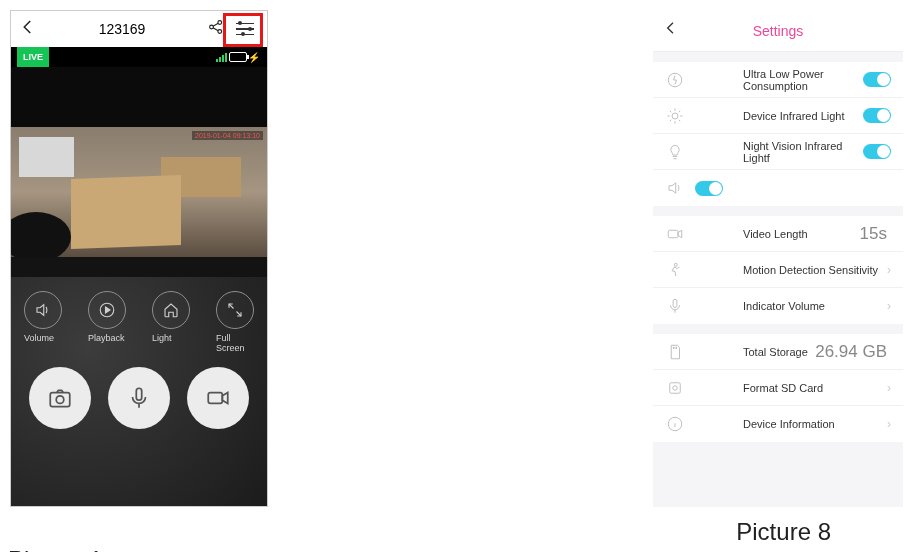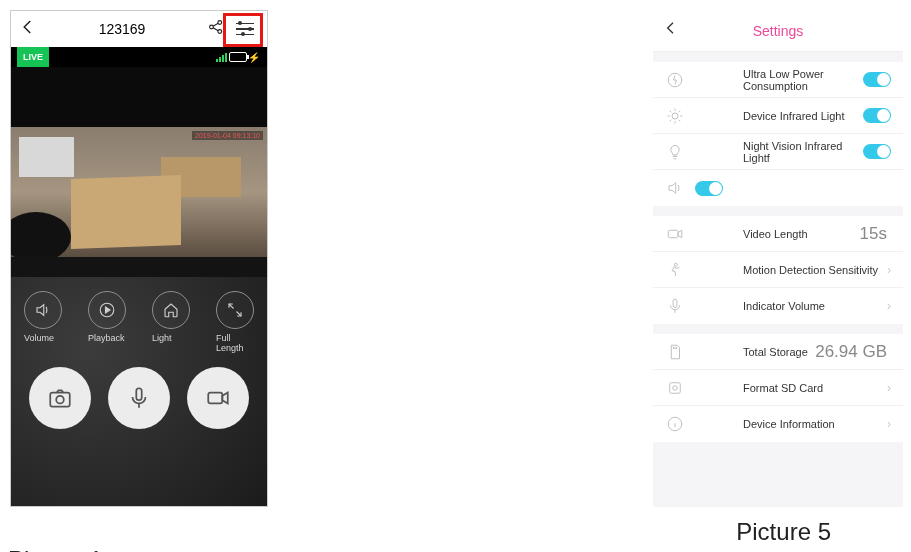--- a/index.html
+++ b/index.html
@@ -234,21 +234,21 @@
             <polyline points="20 15 20 20 15 20"></polyline>
             <line x1="4" y1="4" x2="10" y2="10"></line>
             <line x1="20" y1="20" x2="14" y2="14"></line>
           </svg>
       </span>
     </div>
     <div class="label-row">
       <span class="slabel">Volume</span>
       <span class="slabel">Playback</span>
       <span class="slabel">Light</span>
-      <span class="slabel">Full Length</span>
+      <span class="slabel">Full Screen</span>
     </div>
     <div class="big-row">
       <span class="bbtn">
         <svg viewBox="0 0 24 24">
             <rect x="3" y="7" width="18" height="13" rx="2"></rect>
             <circle cx="12" cy="13.5" r="3.5"></circle>
             <path d="M9 7l1.5-2h3L15 7"></path>
           </svg>
       </span>
       <span class="bbtn">
@@ -392,13 +392,13 @@
             <line x1="12" y1="11" x2="12" y2="16"></line>
           </svg>
         </span>
       <span class="rlabel">Device Information</span>
       <span class="chev">›</span>
     </div>
   </div>
 </div>
 
 <div class="caption cap1">Picture 1</div>
-<div class="caption cap2">Picture 5</div>
+<div class="caption cap2">Picture 8</div>
 
 </body></html>

